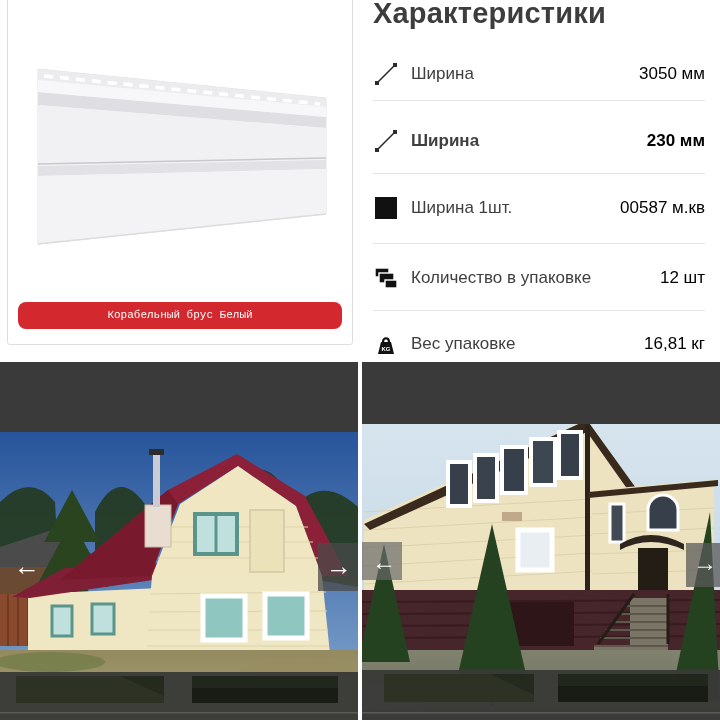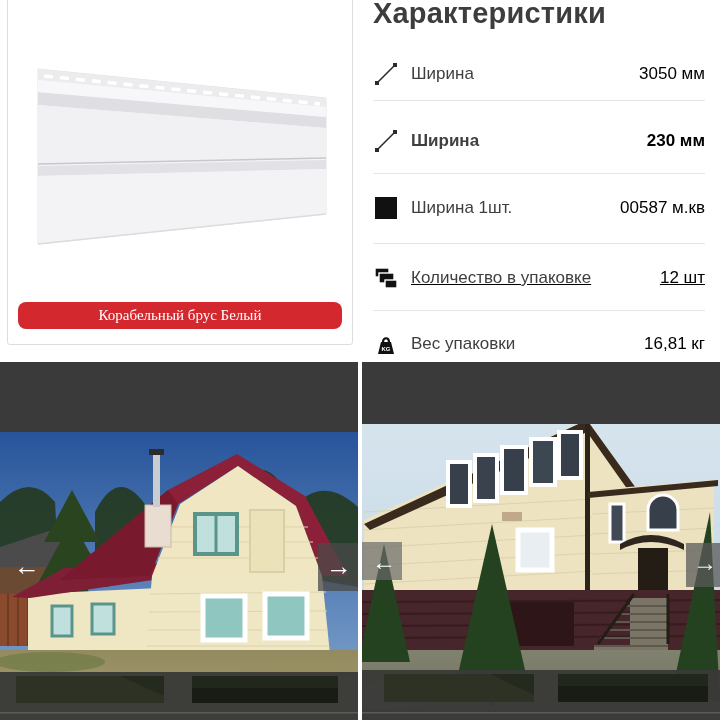--- a/index.html
+++ b/index.html
@@ -5,21 +5,21 @@
   * { margin:0; padding:0; box-sizing:border-box; }
   html,body { width:720px; height:720px; background:#fff; font-family:"Liberation Sans", sans-serif; }
   .page { position:relative; width:720px; height:720px; overflow:hidden; background:#fff; }
 
   
   .product-card { position:absolute; left:7px; top:-6px; width:346px; height:351px;
                   background:#fff; border:1px solid #ddd; border-radius:3px; }
   .product-svg { position:absolute; left:0; top:0; }
   .variant-button { position:absolute; left:10px; right:10px; bottom:15px; height:27px;
                     border:none; border-radius:8px; background:#d2282e; color:#fff;
-                    font-family:Liberation Serif, serif; font-size:15px; line-height:27px;
+                    font-family:Liberation Mono, monospace; font-size:11px; line-height:27px;
                     text-align:center; cursor:pointer; }
 
   
   .specs-title { position:absolute; left:373px; top:-3px; width:340px;
                  font-size:29px; font-weight:700; color:#3d3d3d; letter-spacing:.2px; }
   .spec-row { position:absolute; left:373px; width:332px; height:36px;
               display:flex; align-items:center; }
   .spec-icon { width:26px; height:26px; margin-right:12px; flex:0 0 26px; }
   .spec-label { flex:1; font-size:17px; color:#3f3f3f; }
   .spec-value { font-size:17px; color:#000000; text-align:left; white-space:nowrap; }
@@ -91,38 +91,38 @@
 
   <div class="spec-row" style="top:190px;">
     <svg class="spec-icon" viewBox="0 0 26 26">
       <rect x="2" y="2" width="22" height="22" fill="#111111"></rect>
     </svg>
     <span class="spec-label">Ширина 1шт.</span>
     <span class="spec-value">00587 м.кв</span>
   </div>
   <div class="spec-sep" style="top:243px;"></div>
 
-  <div class="spec-row" style="top:260px;text-decoration:underline;">
+  <div class="spec-row" style="top:260px;">
     <svg class="spec-icon" viewBox="0 0 26 26">
       <rect x="2" y="3" width="14" height="9" fill="#111" stroke="#fff" stroke-width="1.4"></rect>
       <rect x="6" y="8" width="15" height="10" fill="#111" stroke="#fff" stroke-width="1.4"></rect>
       <rect x="12" y="15" width="12" height="8" fill="#111" stroke="#fff" stroke-width="1.4"></rect>
     </svg>
     <span class="spec-label">Количество в упаковке</span>
     <span class="spec-value">12 шт</span>
   </div>
   <div class="spec-sep" style="top:310px;"></div>
 
   <div class="spec-row" style="top:326px;">
     <svg class="spec-icon" viewBox="0 0 26 26">
       <path d="M8,11 L18,11 L21,23 L5,23 Z" fill="#111"></path>
       <path d="M10,11 C10,6 16,6 16,11" fill="none" stroke="#111" stroke-width="2.2"></path>
       <text x="13" y="20" font-size="6" font-weight="bold" fill="#fff" text-anchor="middle" font-family="Liberation Sans, sans-serif">KG</text>
     </svg>
-    <span class="spec-label">Вес упаковки</span>
+    <span class="spec-label">Вес упаковке</span>
     <span class="spec-value">16,81 кг</span>
   </div>
 
   <div class="photos">
 
     <div class="photo-pane left">
       <svg width="358" height="358" viewBox="0 0 358 358">
         <defs>
           <linearGradient id="sky1" x1="0" y1="0" x2="0" y2="1">
             <stop offset="0" stop-color="#27549b"></stop>

